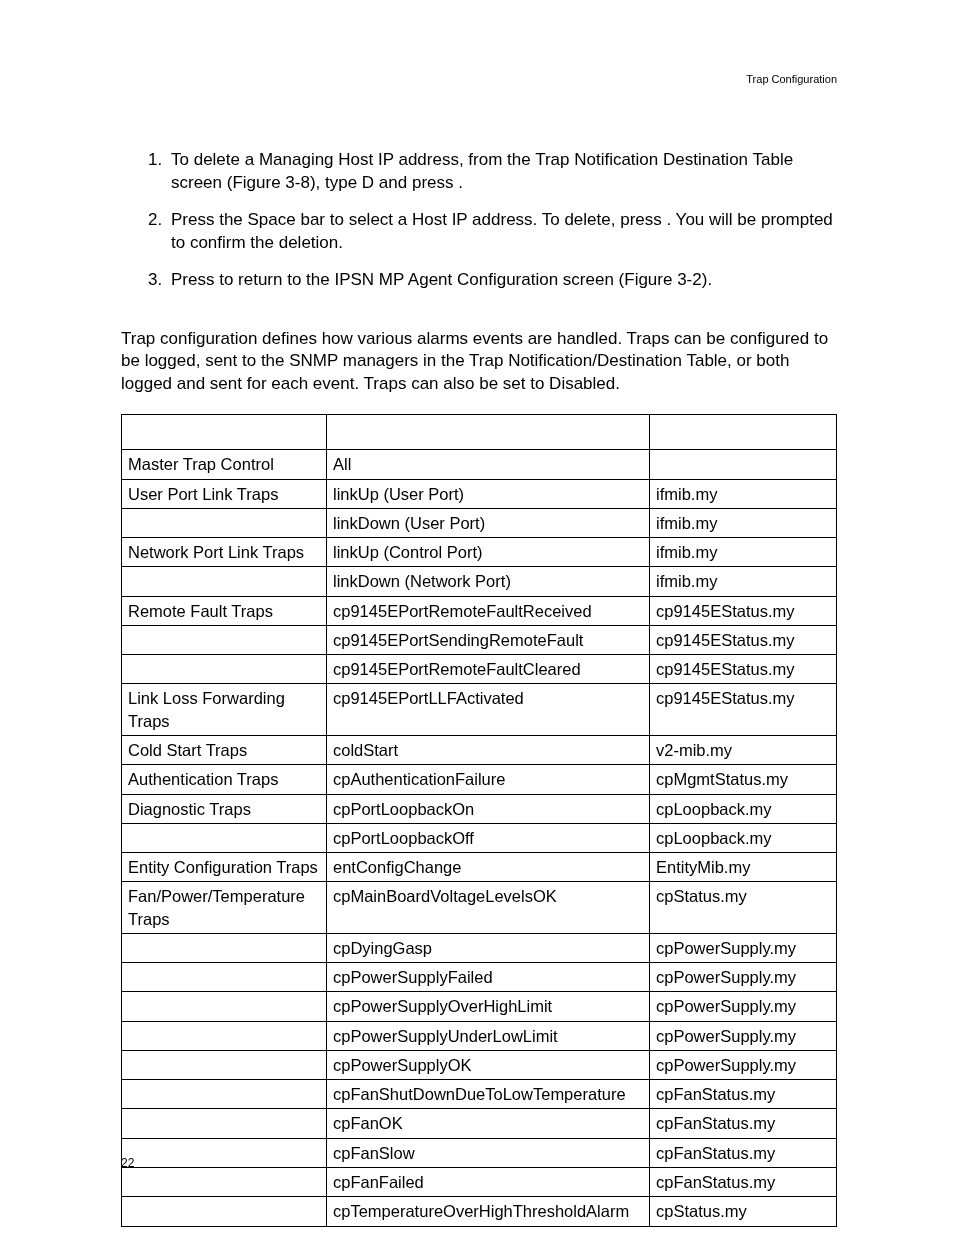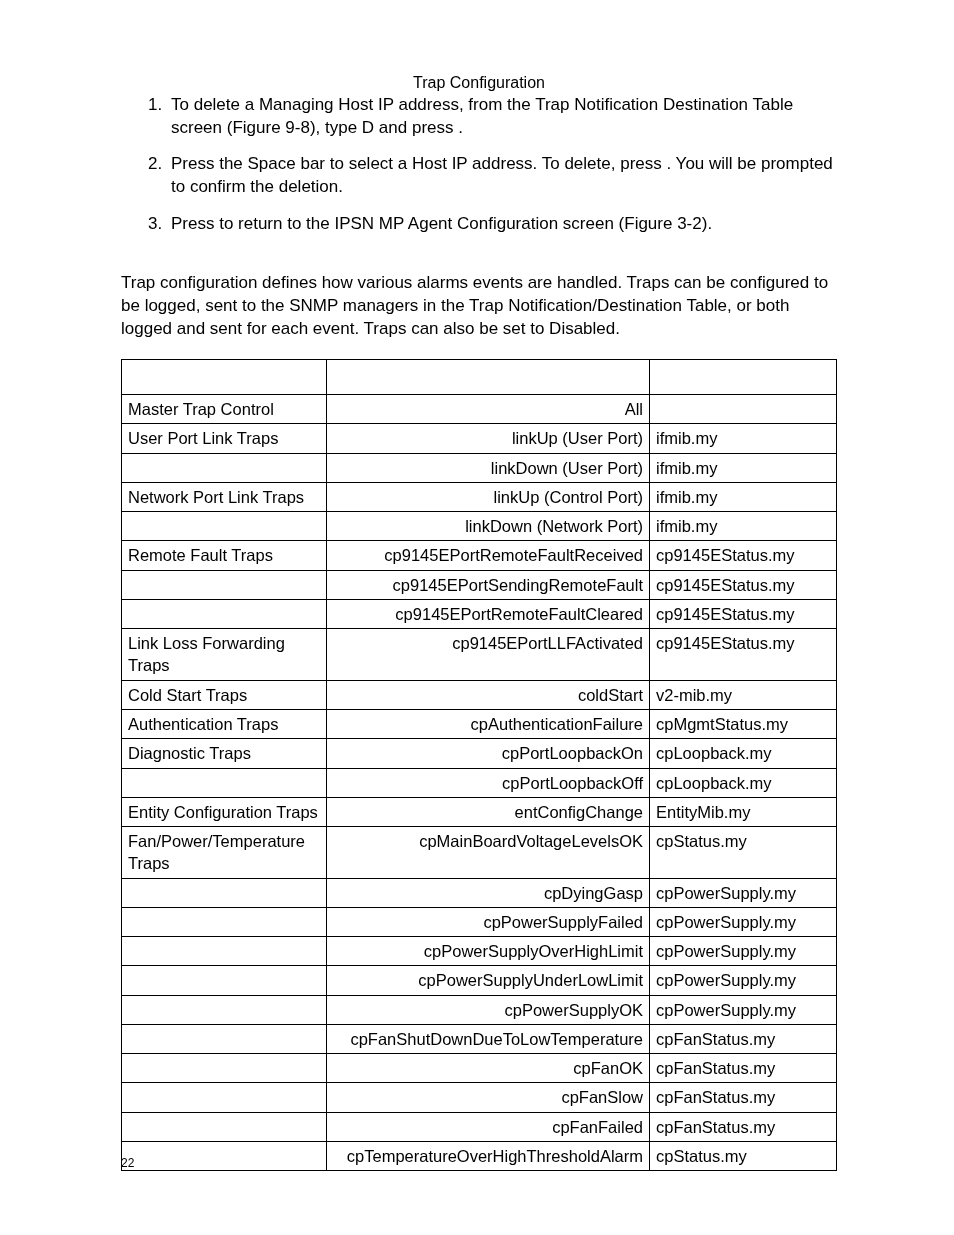--- a/index.html
+++ b/index.html
@@ -14,22 +14,23 @@
     position: relative;
     line-height: 1.35;
   }
   .page {
     position: absolute;
     left: 121px;
     width: 716px;
     top: 72px;
   }
   .header-right {
-    text-align: center;
-    font-size: 16px;
+    text-align: right;
+    font-size: 11px;
+    margin-bottom: 62px;
   }
   ol.steps {
     margin: 0 0 36px 0;
     padding-left: 46px;
   }
   ol.steps li {
     margin-bottom: 14px;
     padding-left: 4px;
   }
   .intro {
@@ -48,39 +49,39 @@
     padding: 3px 6px 3px 6px;
     vertical-align: top;
     height: 19px;
   }
   
   table.trap tr.hdr td {
     height: 28px;
   }
   
   table.trap td.c0 { width: 192px; }
-  table.trap td.c1 { width: 310px; text-align: right; }
+  table.trap td.c1 { width: 310px; }
   table.trap td.c2 { width: auto; }
   
   .page-num {
     position: absolute;
     left: 121px;
     top: 1155px;
     font-size: 12px;
   }
 </style>
 </head>
 <body>
 
 <div class="page">
 
   <div class="header-right">Trap Configuration</div>
 
   <ol class="steps">
-    <li>To delete a Managing Host IP address, from the Trap Notification Destination Table screen (Figure 9-8), type D and press        .</li>
+    <li>To delete a Managing Host IP address, from the Trap Notification Destination Table screen (Figure 3-8), type D and press        .</li>
     <li>Press the Space bar to select a Host IP address. To delete, press        . You will be prompted to confirm the deletion.</li>
     <li>Press        to return to the IPSN MP Agent Configuration screen (Figure 3-2).</li>
   </ol>
 
   <p class="intro">Trap configuration defines how various alarms events are handled. Traps can be configured to be logged, sent to the SNMP managers in the Trap Notification/Destination Table, or both logged and sent for each event. Traps can also be set to Disabled.</p>
 
   <table class="trap">
     <tbody id="trap-tbody">
       <tr class="hdr">
         <td class="c0"></td>

